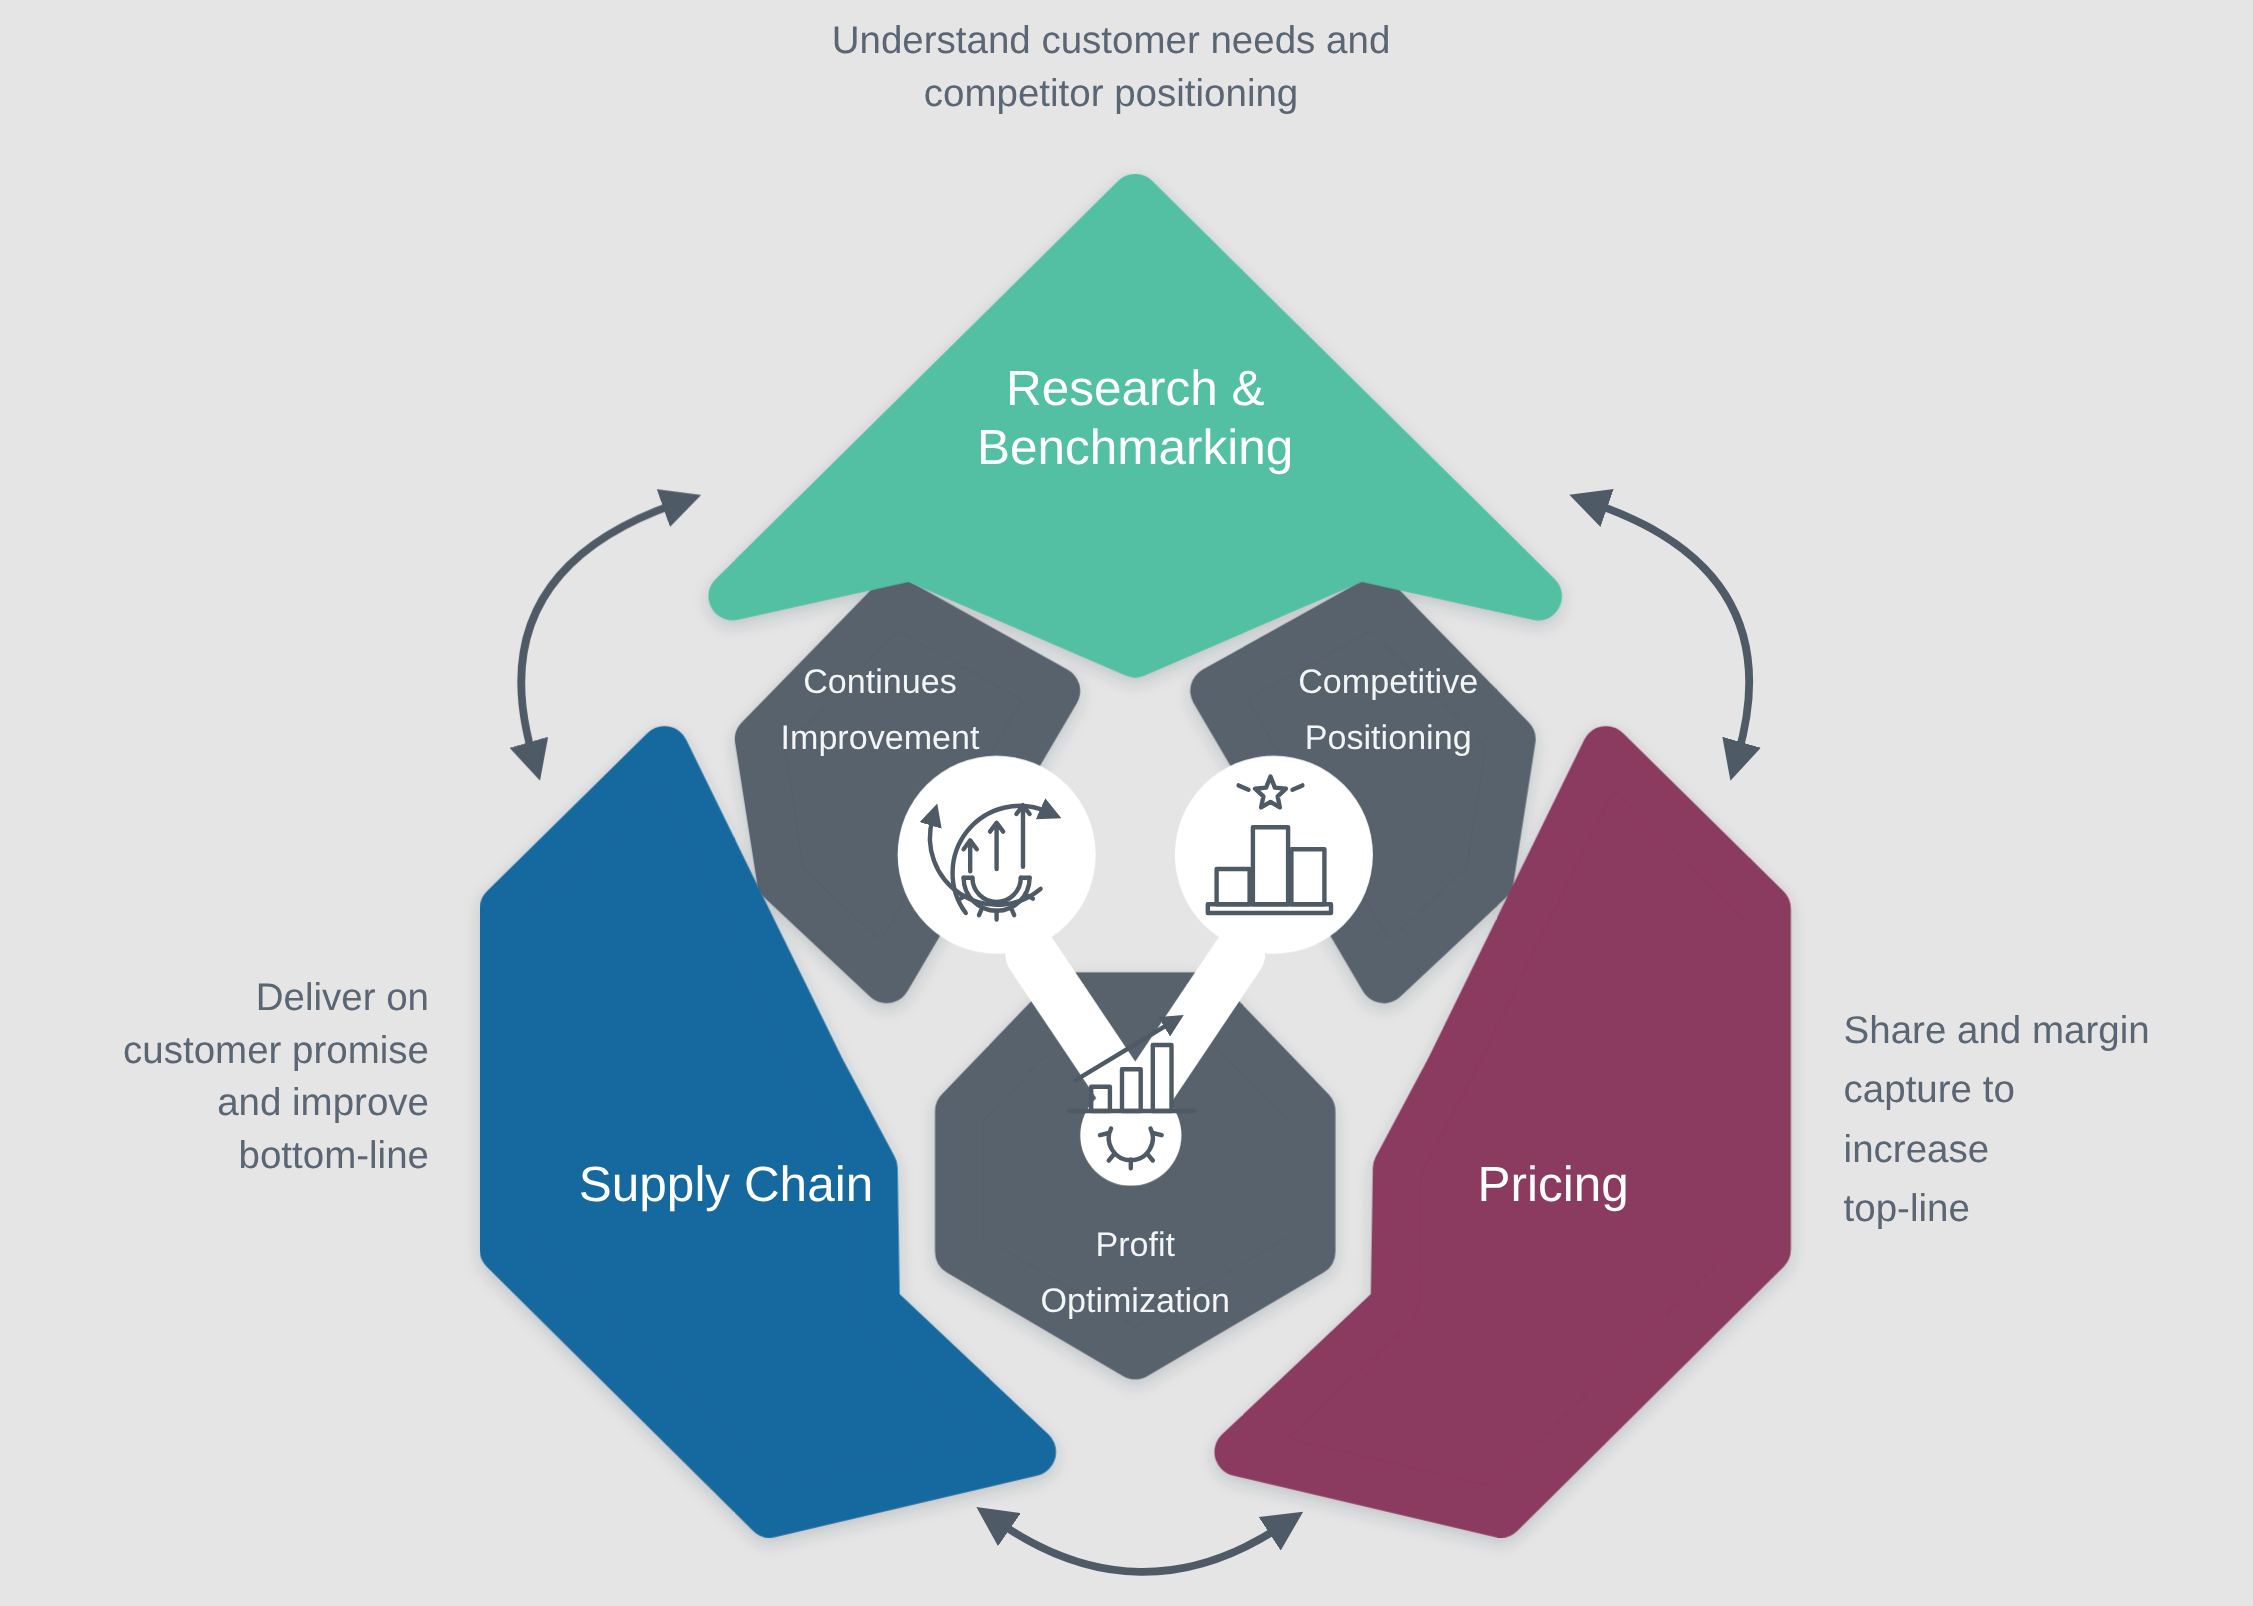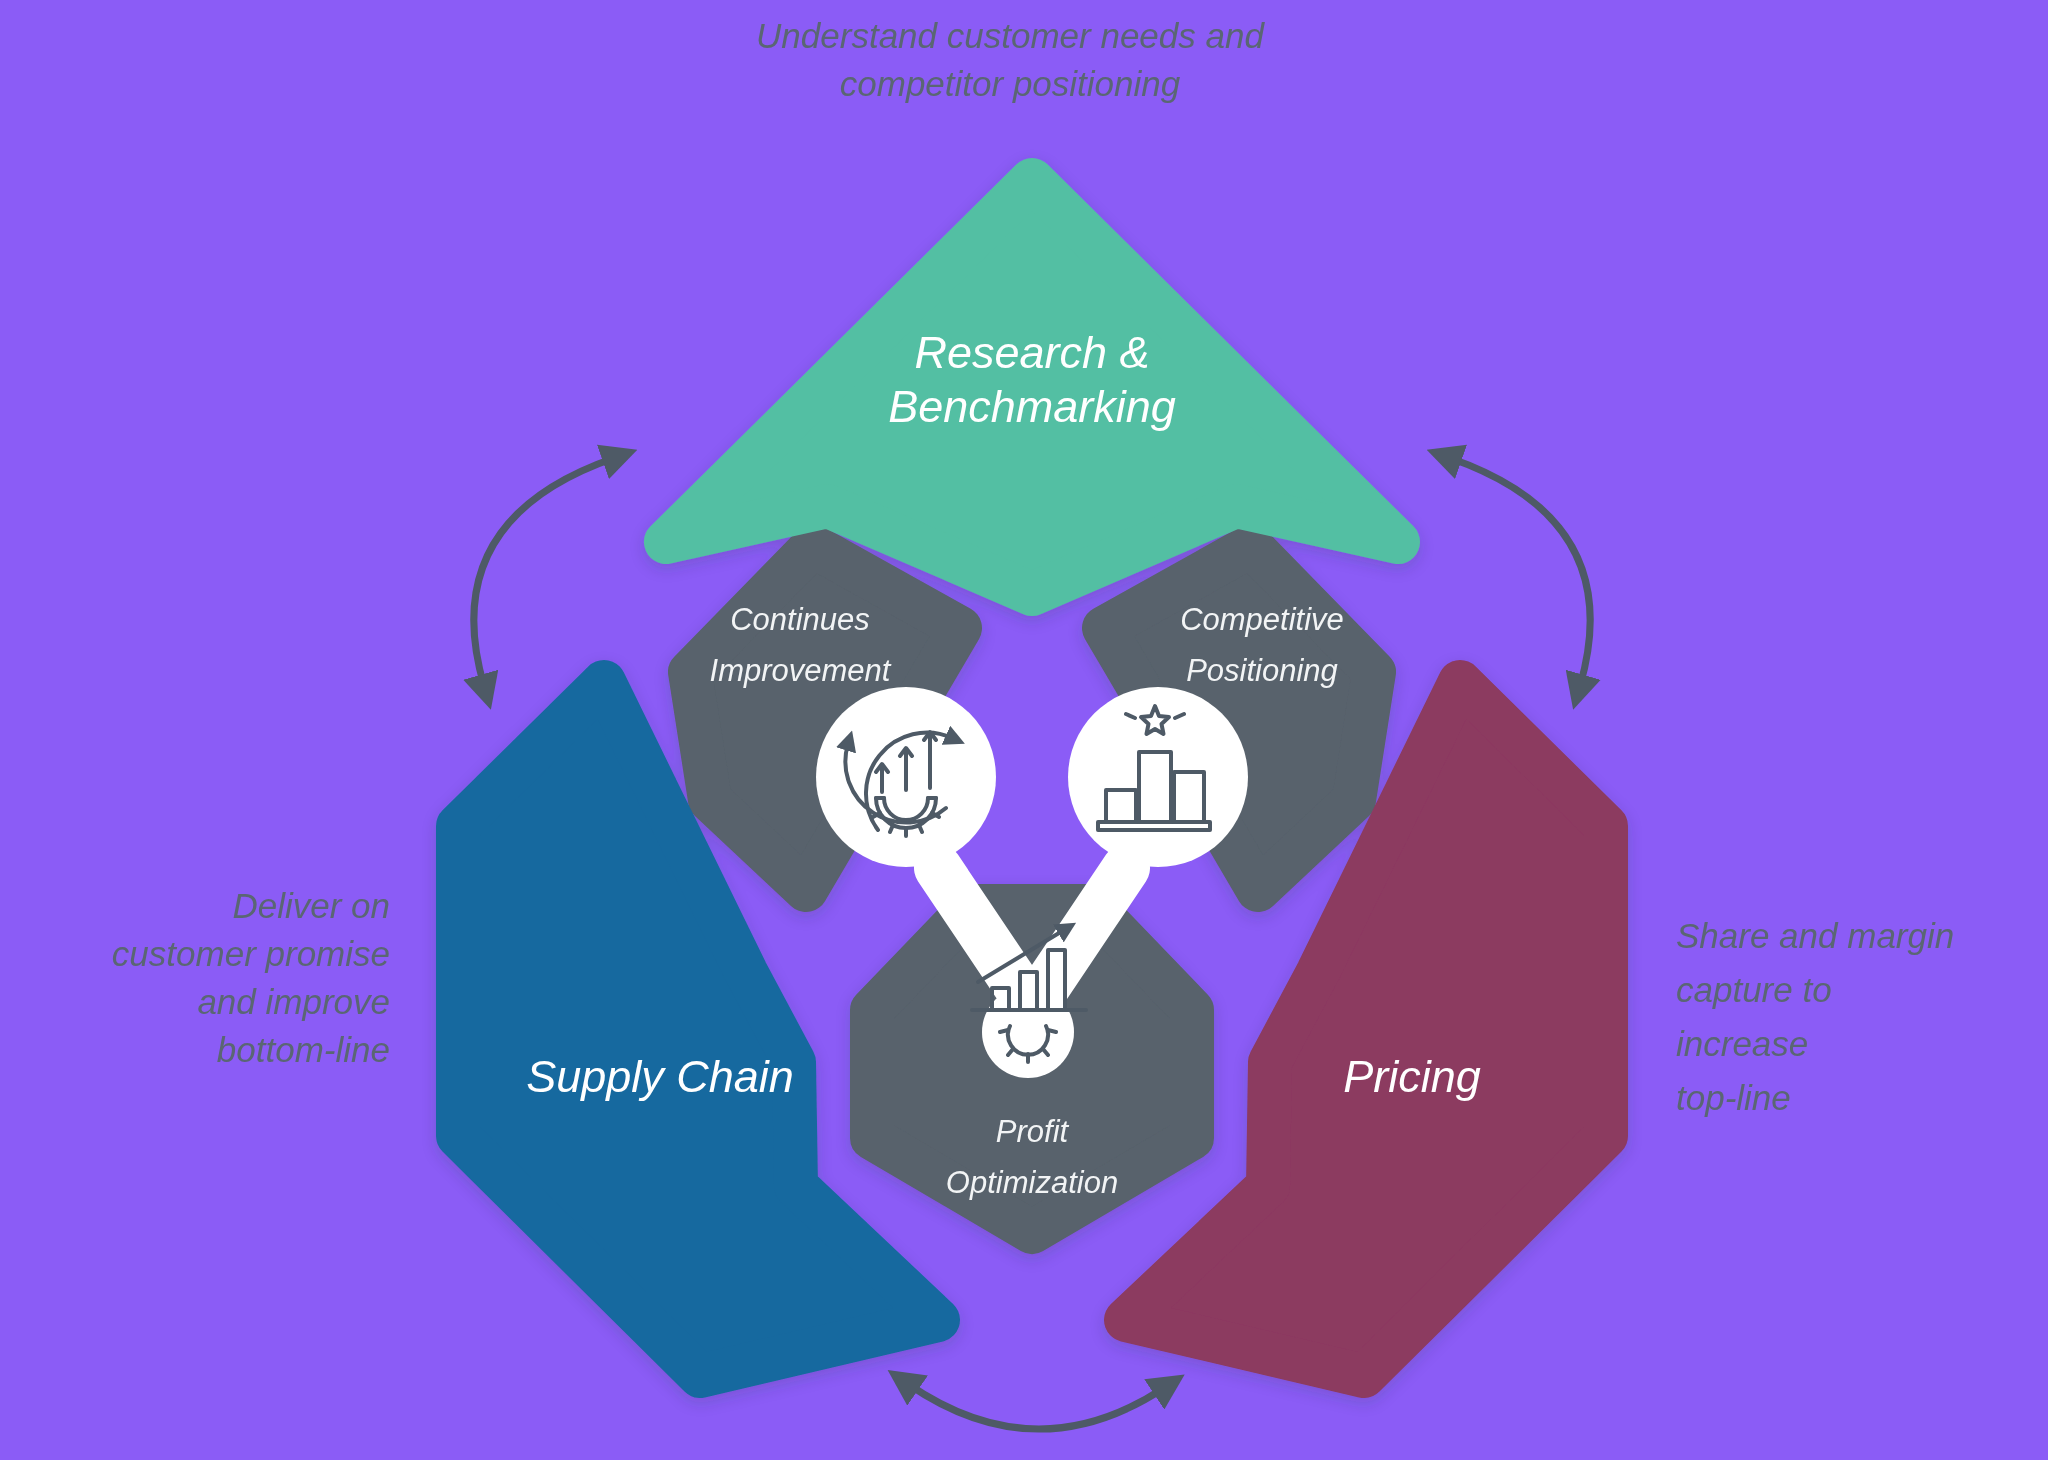--- a/index.html
+++ b/index.html
@@ -1,16 +1,16 @@
 <!DOCTYPE html>
 <html><head>
 <meta charset="utf-8">
 <style>
   html,body{margin:0;padding:0;background:#ffffff;}
-  .stage{width:2048px;height:1460px;position:relative;background:#8b5cf6;overflow:hidden;font-style:italic;}
+  .stage{width:2048px;height:1460px;position:relative;background:#e5e5e5;overflow:hidden;}
   svg{display:block;}
   text{font-family:"Liberation Sans", sans-serif;}
   .t-annot{font-size:35px;fill:#5A6673;}
   .t-big{font-size:45px;fill:#ffffff;}
   .t-small{font-size:31px;fill:#F2F4F5;}
   .iconline{stroke:#4E5A66;stroke-width:4;fill:none;stroke-linecap:round;stroke-linejoin:round;}
   .arrowline{stroke:#4E5A66;stroke-width:7;fill:none;stroke-linecap:round;}
   .hexstroke{stroke-linejoin:round;stroke-width:44;}
 </style>
 </head>

